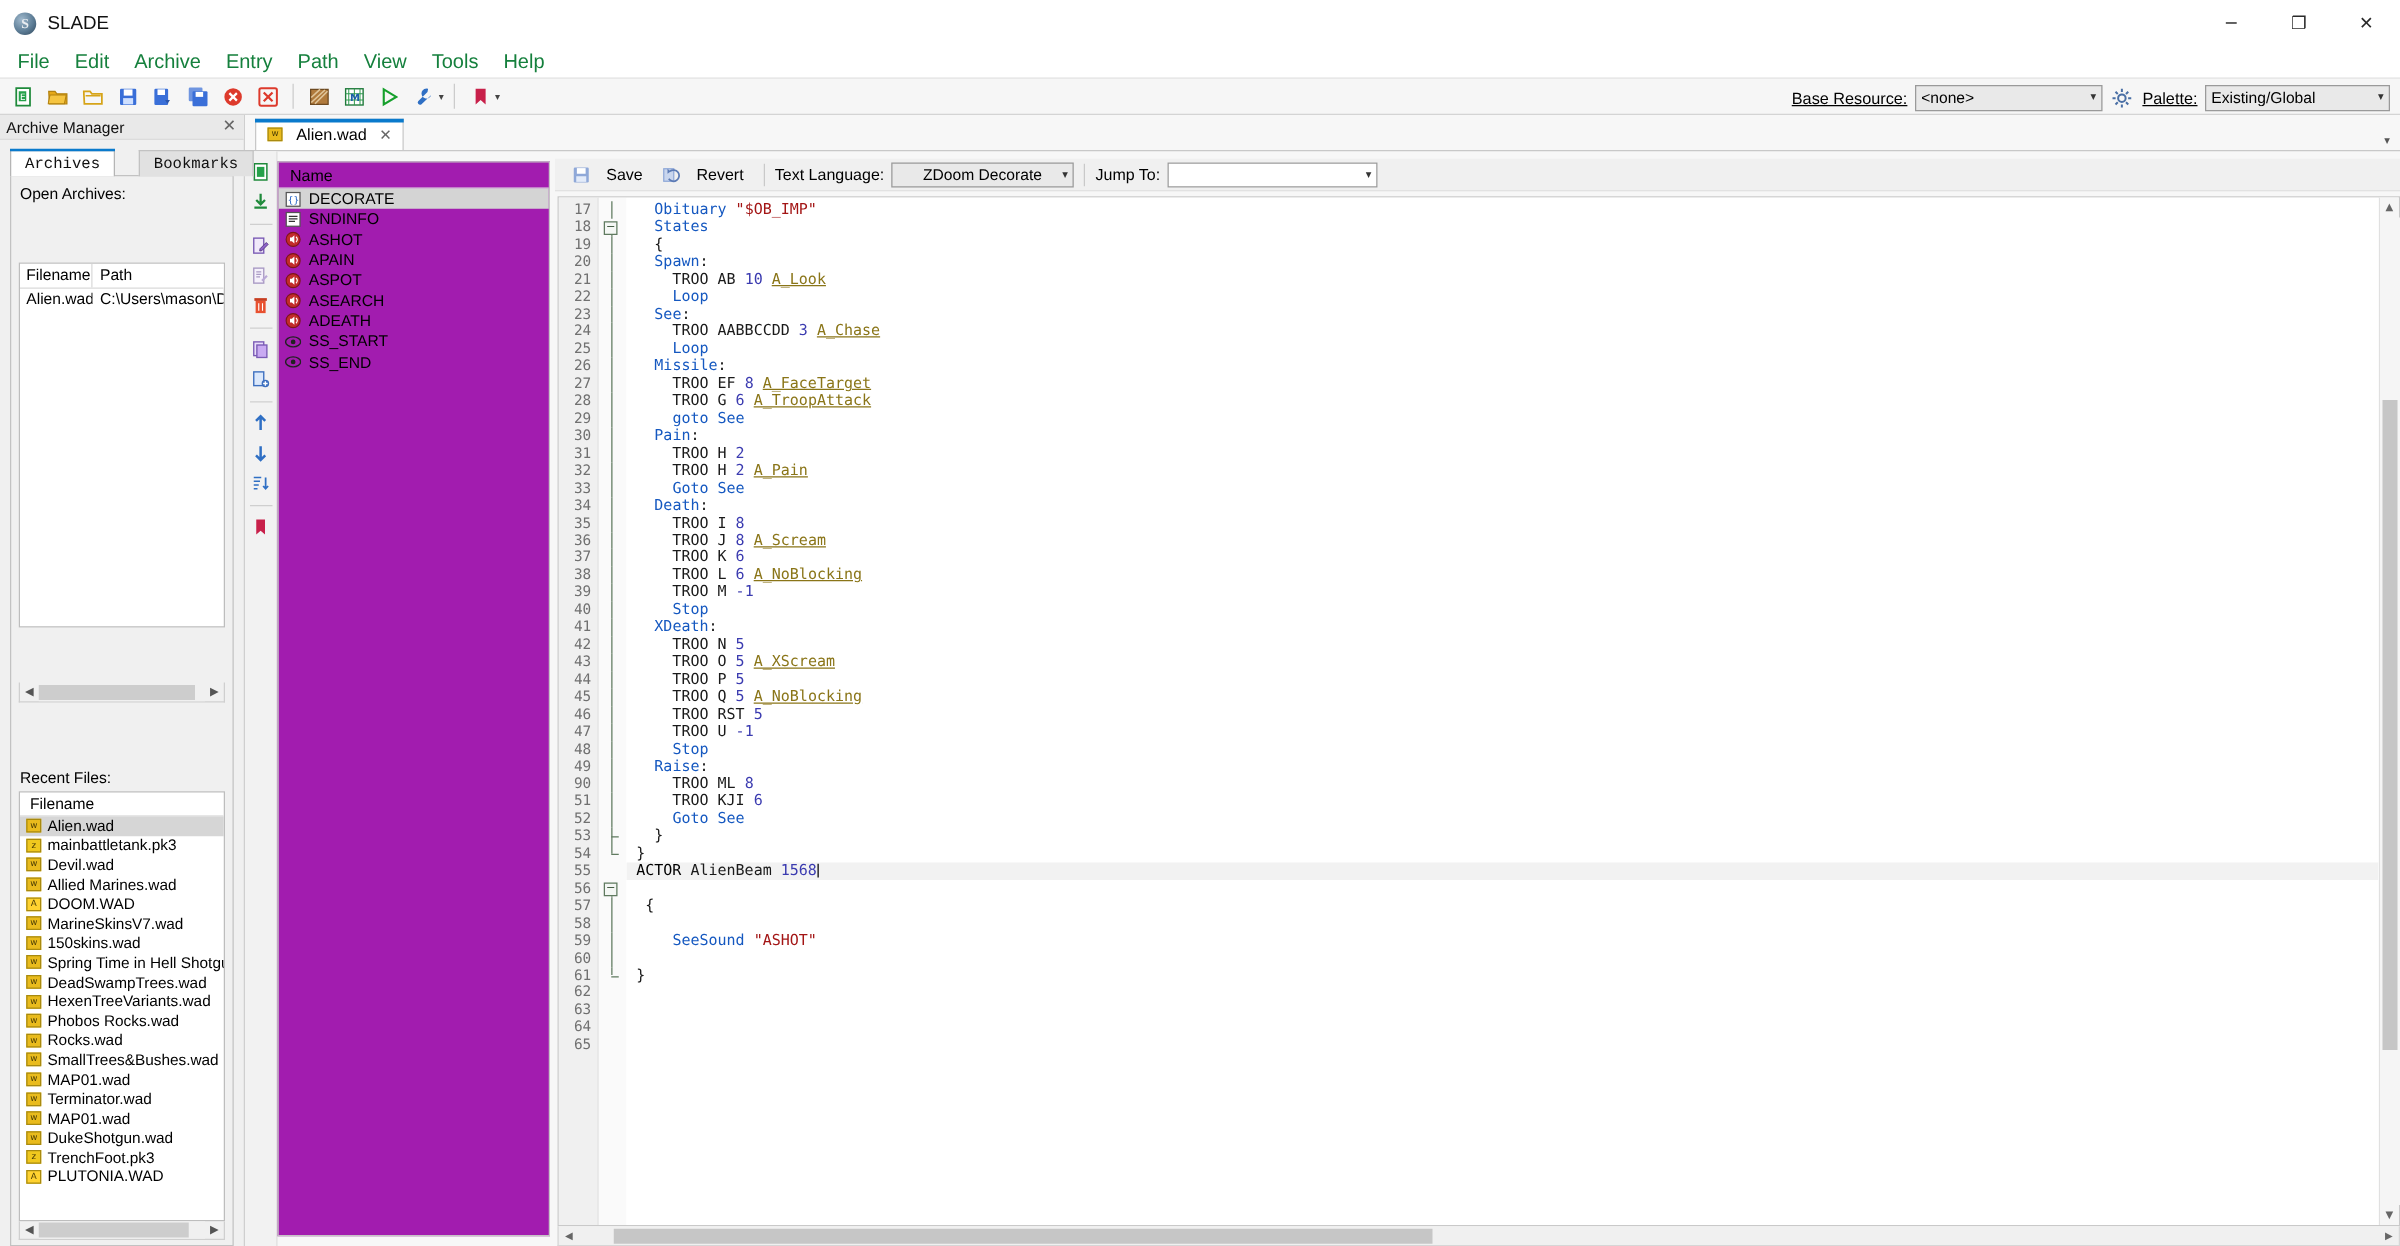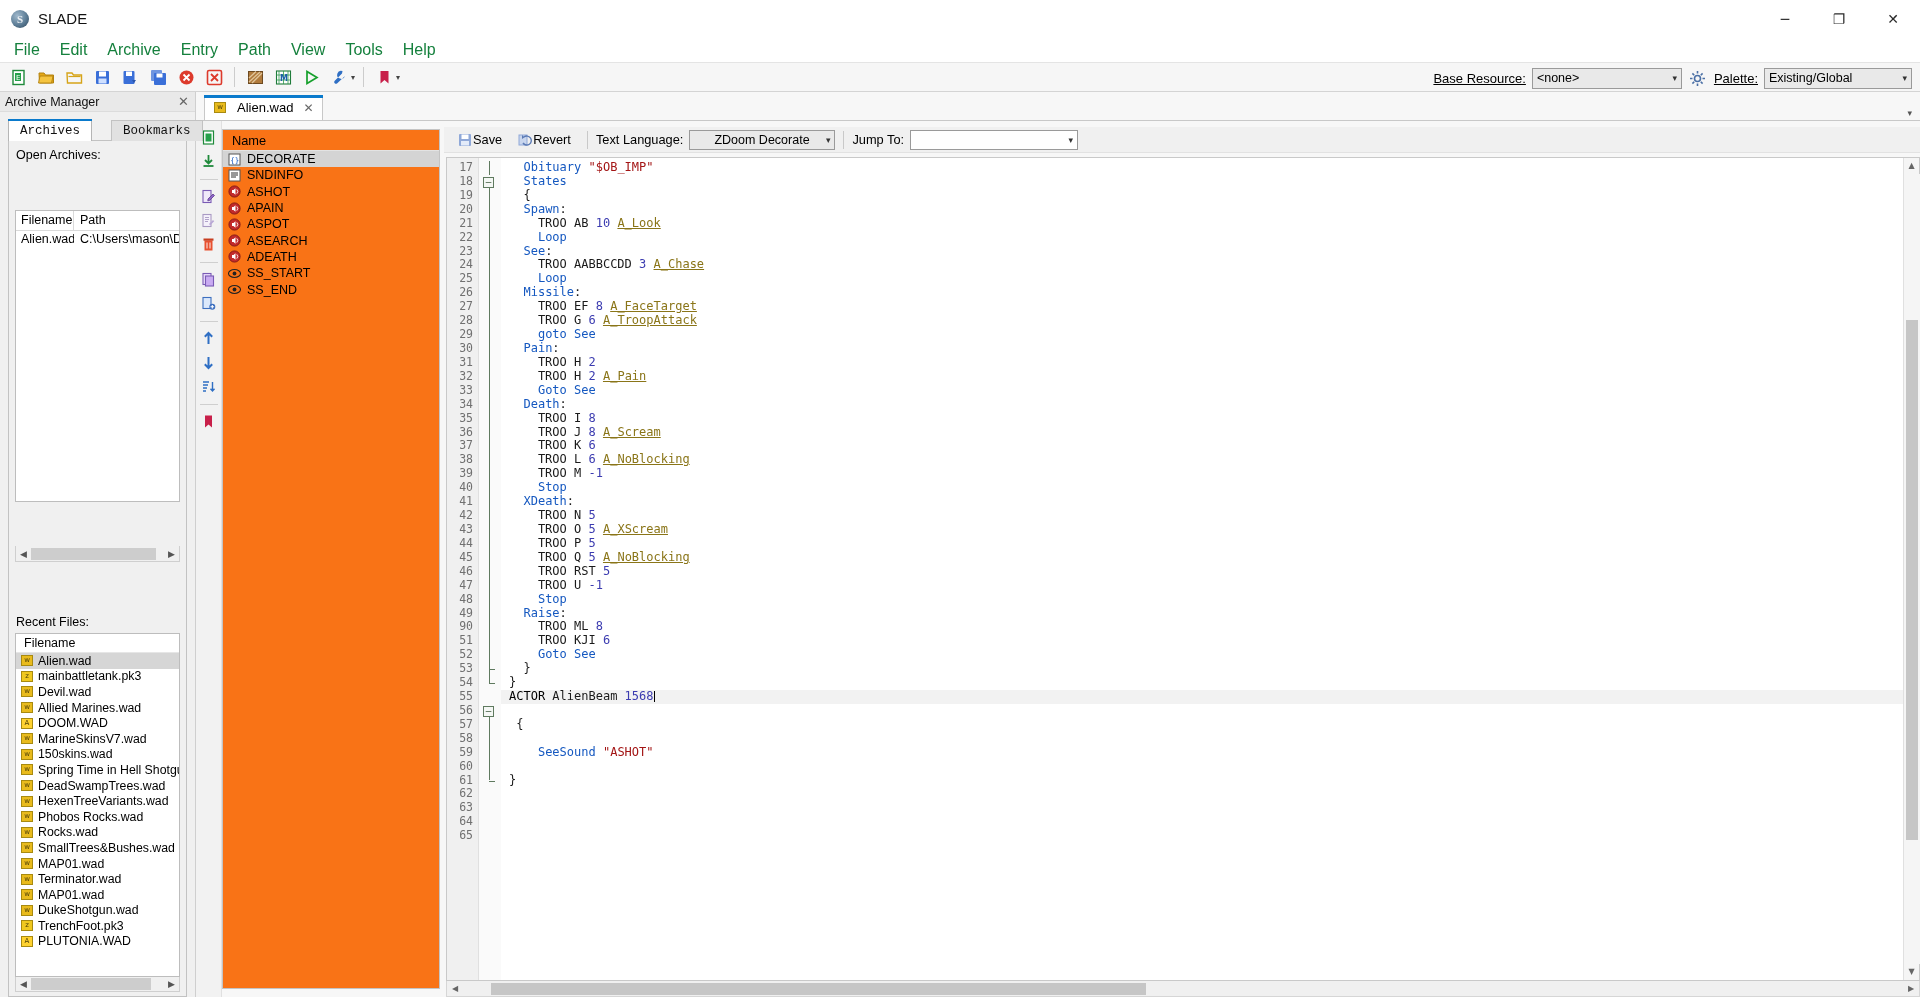--- a/index.html
+++ b/index.html
@@ -190,39 +190,39 @@
   
   .entry-tb {
     width: 26px; background: #f2f2f2; border-right: 1px solid #e0e0e0;
     display: flex; flex-direction: column; align-items: center; padding-top: 5px;
   }
   .etb-btn { width: 22px; height: 22px; display: flex; align-items: center; justify-content: center; margin-bottom: 2px;}
   .etb-sep { width: 18px; height: 1px; background: #cfcfcf; margin: 5px 0; }
 
   
   .entry-list {
-    width: 218px; background: #f97316; border: 1px solid #c4c4c4;
+    width: 218px; background: #a21caf; border: 1px solid #c4c4c4;
     margin: 8px 0 8px 0; display: flex; flex-direction: column;
   }
   .el-head { height: 21px; font-size: 12.8px; padding: 3px 0 0 9px; border-bottom: 1px solid #e3e3e3;}
   .el-item {
     height: 16.3px; display: flex; align-items: center; gap: 6px;
     font-size: 12.5px; padding-left: 5px;
   }
   .el-item.sel { background: #d4d4d4; }
   .ico { width: 13px; height: 13px; flex: none; display:flex; align-items:center; justify-content:center;}
 
   
   .editor { flex: 1; display: flex; flex-direction: column; min-width: 0; padding-left: 4px;}
   .ed-toolbar {
     height: 26px; display: flex; align-items: center; gap: 0px;
     background: #f0f0f0; padding-left: 6px; font-size: 12.8px;
     border-bottom: 1px solid #e2e2e2; margin-top: 6px;
   }
-  .ed-btn { display: flex; align-items: flex-end; gap: 1px; padding: 2px 8px; }
+  .ed-btn { display: flex; align-items: flex-end; gap: 13px; padding: 2px 8px; }
   .ed-sep { width: 1px; height: 18px; background: #c9c9c9; margin: 0 8px; }
   .ed-lbl { margin-right: 6px; }
   .combo-lang { width: 146px; height: 20px; padding-left: 24px; }
   .combo-jump { width: 168px; height: 20px; background: #fff; }
 
   .code-wrap { flex: 1; display: flex; min-height: 0; background:#ffffff; border:1px solid #c9c9c9; margin: 4px 0 0 2px;}
   .code-area { flex: 1; display: flex; min-width: 0; position: relative; overflow: hidden;}
   .gutter {
     width: 32px; background: #f0f0f0; text-align: right;
     font-family: "DejaVu Sans Mono", monospace; font-size: 11.5px; color: #707070;

